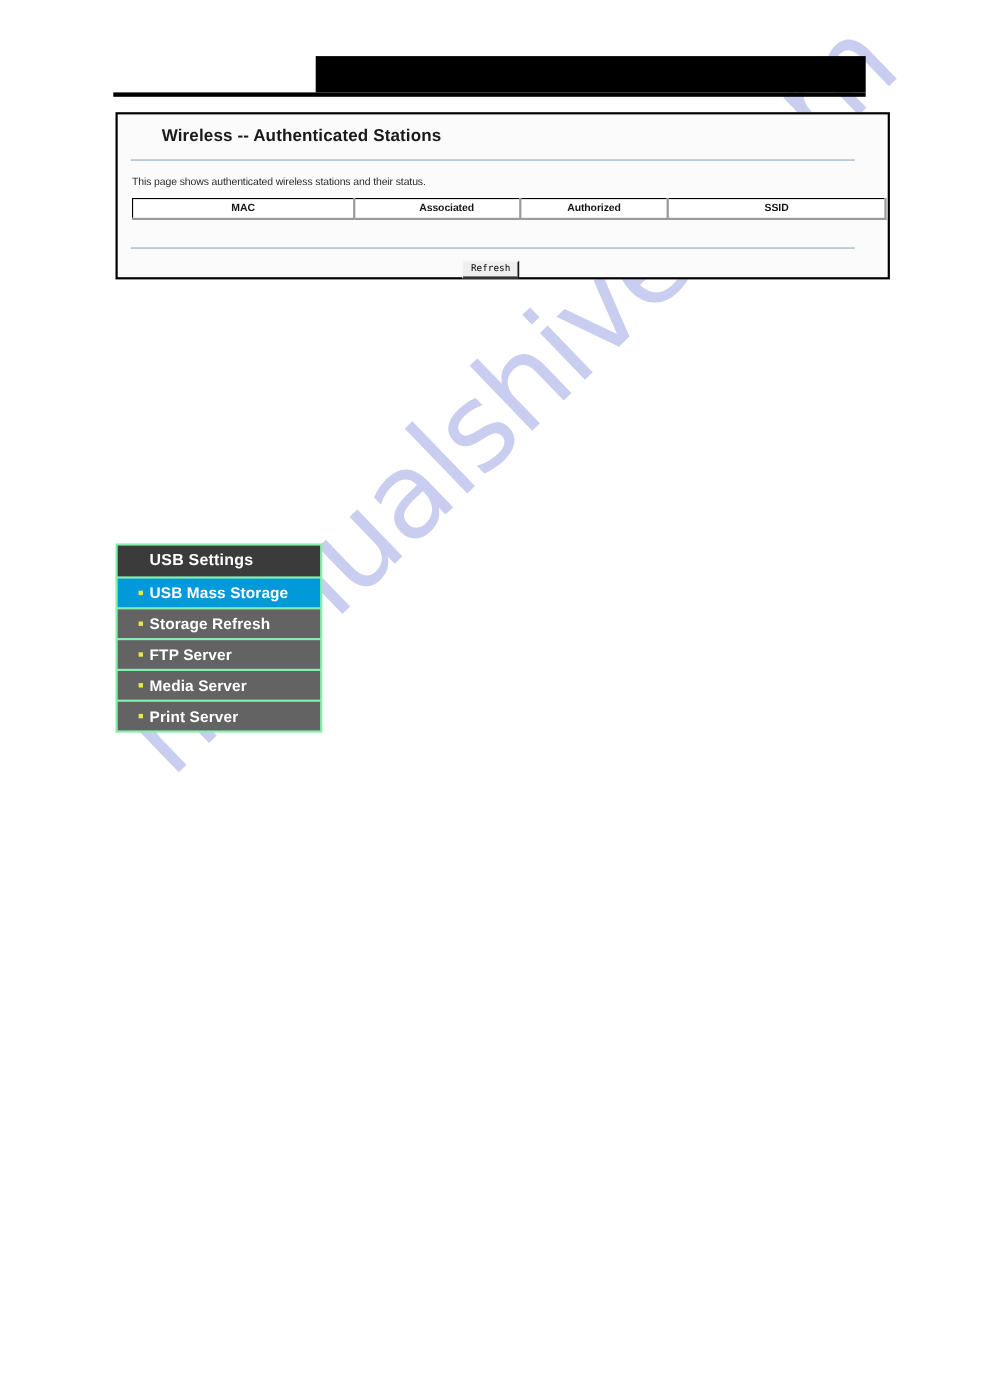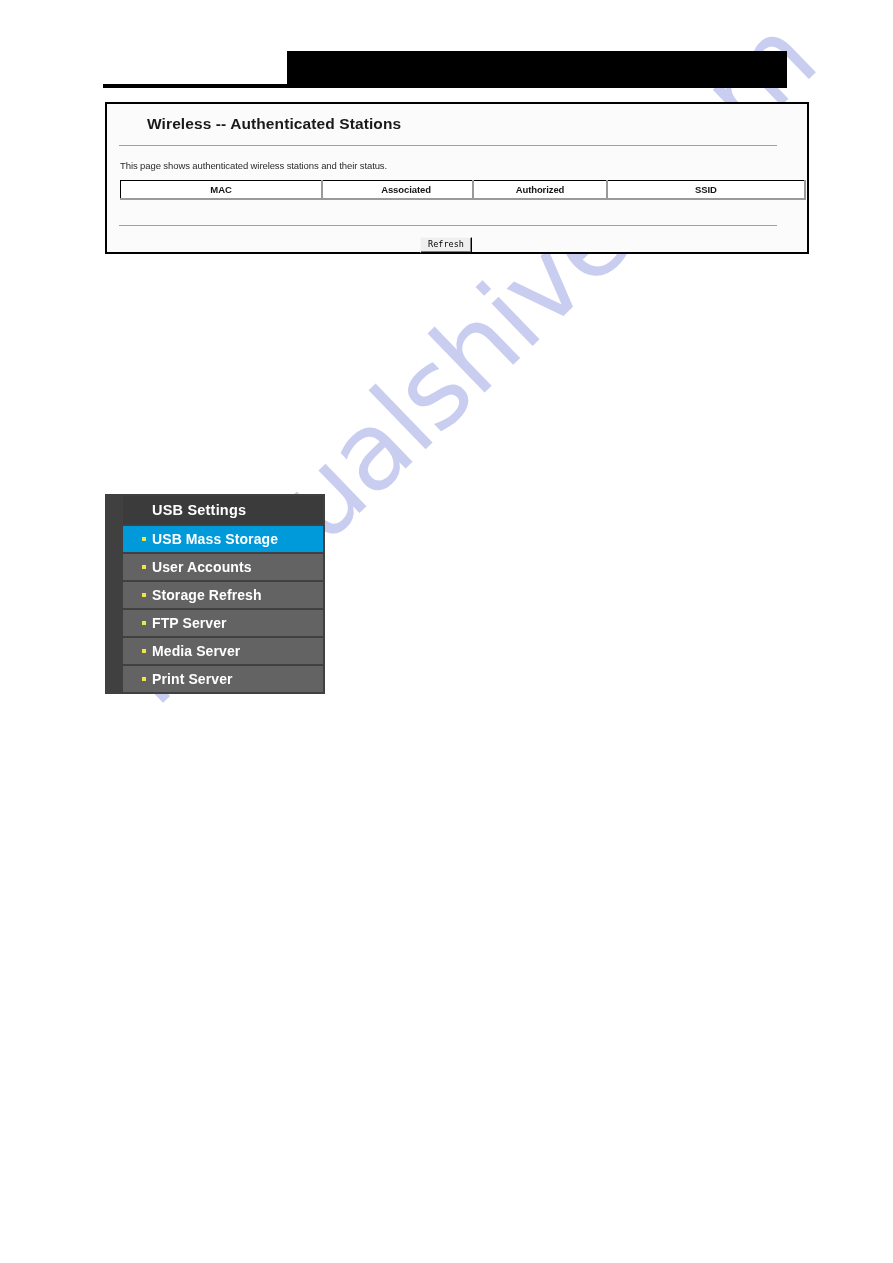--- a/index.html
+++ b/index.html
@@ -156,24 +156,24 @@
     line-height: 11px;
     cursor: pointer;
     box-shadow: inset -1px -1px 0 #808080;
   }
 
   
   #usb-menu {
     position: absolute;
     left: 105px;
     top: 494px;
-    width: 220px;
+    width: 188px;
     z-index: 2;
-    background: #404040;
-    padding: 2px 2px 2px 18px;
+    background: #86efac;
+    padding: 2px 2px 2px 2px;
     box-sizing: border-box;
   }
   #usb-menu .menu-header {
     height: 28px;
     line-height: 28px;
     background: #3b3b3b;
     color: #ffffff;
     font-size: 14.5px;
     font-weight: bold;
     padding-left: 29px;
@@ -246,19 +246,18 @@
 
   <div id="refresh-wrap">
     <span id="refresh-button">Refresh</span>
   </div>
 </div>
 
 <div id="usb-menu">
   <div class="menu-header">USB Settings</div>
   <div id="usb-menu-items">
       <div class="menu-item active"><span class="bullet"></span><span>USB Mass Storage</span></div>
-      <div class="menu-item"><span class="bullet"></span><span>User Accounts</span></div>
       <div class="menu-item"><span class="bullet"></span><span>Storage Refresh</span></div>
       <div class="menu-item"><span class="bullet"></span><span>FTP Server</span></div>
       <div class="menu-item"><span class="bullet"></span><span>Media Server</span></div>
       <div class="menu-item"><span class="bullet"></span><span>Print Server</span></div>
     </div>
 </div>
 
 </body></html>

